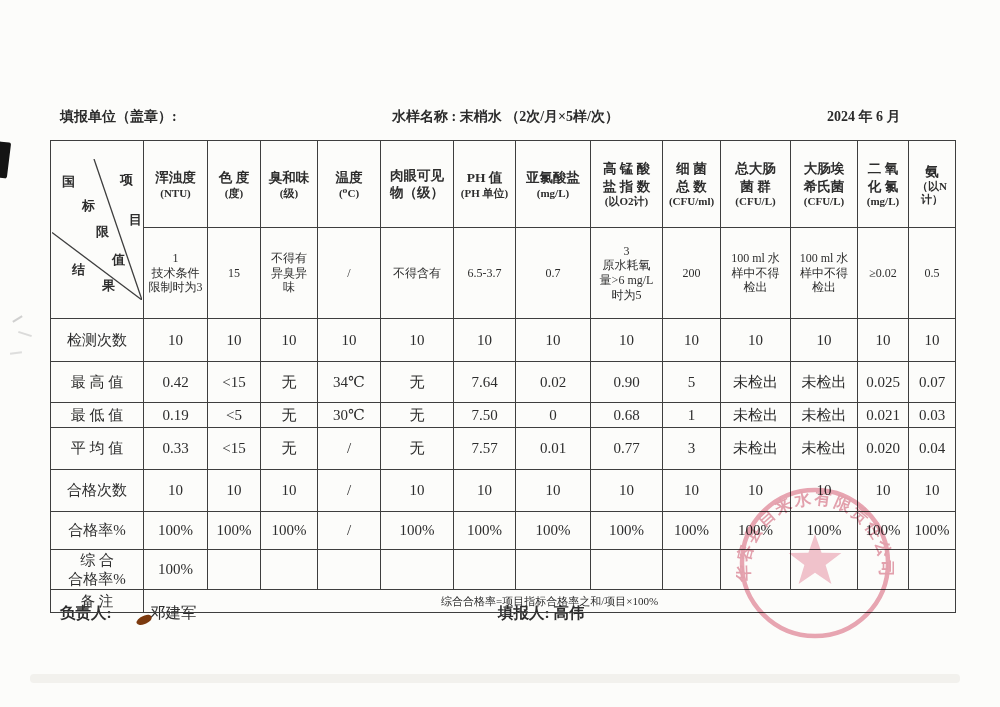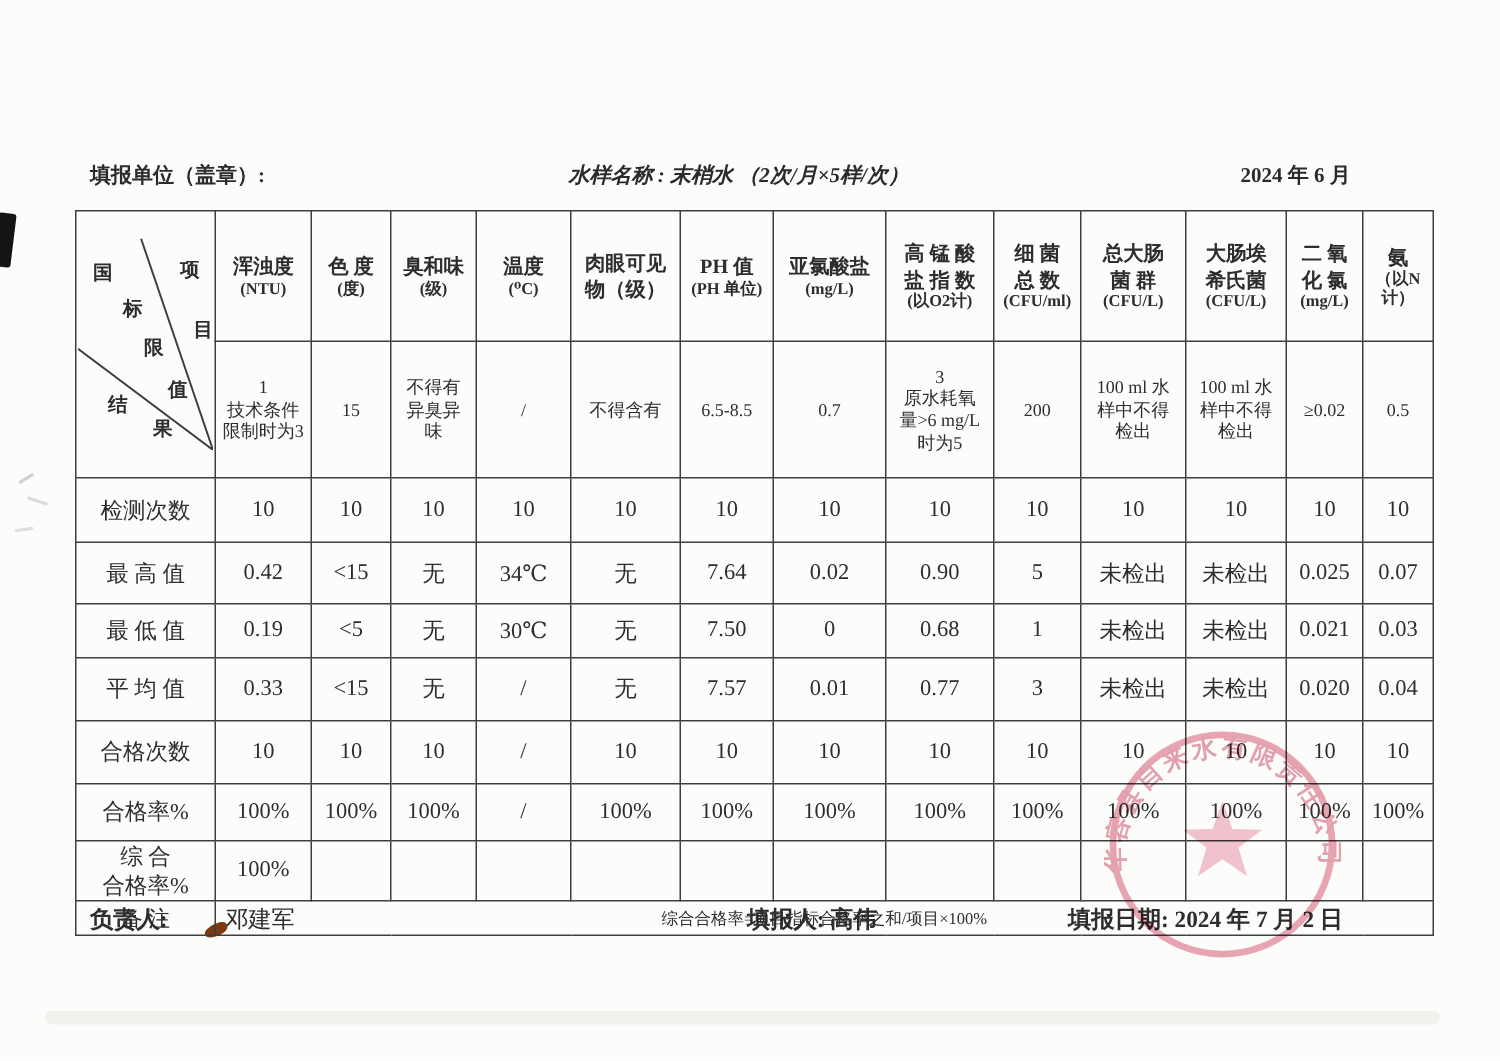--- a/index.html
+++ b/index.html
@@ -8,21 +8,21 @@
     background:#fcfcfa;
     font-family:"Liberation Serif","DejaVu Serif",serif;
     color:#2d2d2d;overflow:hidden;
   }
   .title{
     position:absolute;top:52px;left:0;width:100%;margin:0;
     text-align:center;font-size:28px;font-weight:700;letter-spacing:2px;color:#222;
   }
   .info-label{position:absolute;font-size:14px;font-weight:600;color:#2b2b2b;white-space:nowrap;}
   #unit-label{left:60px;top:108px;}
-  #sample-label{left:379px;top:108px;font-style:italic;}
+  #sample-label{left:392px;top:108px;}
   #period-label{left:827px;top:108px;}
 
   table.report{
     position:absolute;left:50px;top:140px;width:905px;
     border-collapse:collapse;table-layout:fixed;z-index:1;
   }
   table.report td,table.report th{
     border:1.5px solid #3e3e3e;text-align:center;vertical-align:middle;
     padding:0 1px;font-weight:normal;white-space:pre-line;overflow:hidden;
   }
@@ -128,21 +128,21 @@
       <tr class="limits" style="height:73px">
         <td>1
 技术条件
 限制时为3</td>
         <td>15</td>
         <td>不得有
 异臭异
 味</td>
         <td>/</td>
         <td>不得含有</td>
-        <td>6.5-8.5</td>
+        <td>6.5-3.7</td>
         <td>0.7</td>
         <td>3
 原水耗氧
 量&gt;6 mg/L
 时为5</td>
         <td>200</td>
         <td>100 ml 水
 样中不得
 检出</td>
         <td>100 ml 水
@@ -176,21 +176,21 @@
           <td>无</td>
           <td>7.64</td>
           <td>0.02</td>
           <td>0.90</td>
           <td>5</td>
           <td>未检出</td>
           <td>未检出</td>
           <td>0.025</td>
           <td>0.07</td>
       </tr>
-      <tr class="data" style="height:36px">
+      <tr class="data" style="height:25px">
         <td class="rowlabel">最 低 值</td>
         <td>0.19</td>
           <td>&lt;5</td>
           <td>无</td>
           <td>30℃</td>
           <td>无</td>
           <td>7.50</td>
           <td>0</td>
           <td>0.68</td>
           <td>1</td>
@@ -278,21 +278,20 @@
     <circle cx="79" cy="79" r="73" fill="none" stroke="#dd7087" stroke-width="4.5"></circle>
     <polygon points="79,50 85.6,68.7 105.4,69.1 89.6,81.1 95.4,100.1 79,88.8 62.6,100.1 68.4,81.1 52.6,69.1 72.4,68.7" fill="#e78fa3" opacity="0.85"></polygon>
     <text font-size="16.5" letter-spacing="2.5" fill="#d5697f" font-weight="bold" font-family="Liberation Serif, DejaVu Serif, serif">
       <textPath href="#arc" startOffset="2%">华容县自来水有限责任公司</textPath>
     </text>
   </svg>
 
   <span class="footer-label" id="resp">负责人:</span>
   <span class="footer-label" id="resp-name">邓建军</span>
   <span class="footer-label" id="filler">填报人: 高伟</span>
-  <span class="footer-label" id="date">填报日期: 2024 年 7 月 2 日</span>
 
   <div class="artifact edge-mark"></div>
   <div class="artifact pencil1"></div>
   <div class="artifact pencil2"></div>
   <div class="artifact pencil3"></div>
   <div class="artifact ink-blob"></div>
   <div class="artifact bottom-smudge"></div>
 
 </div>
 

